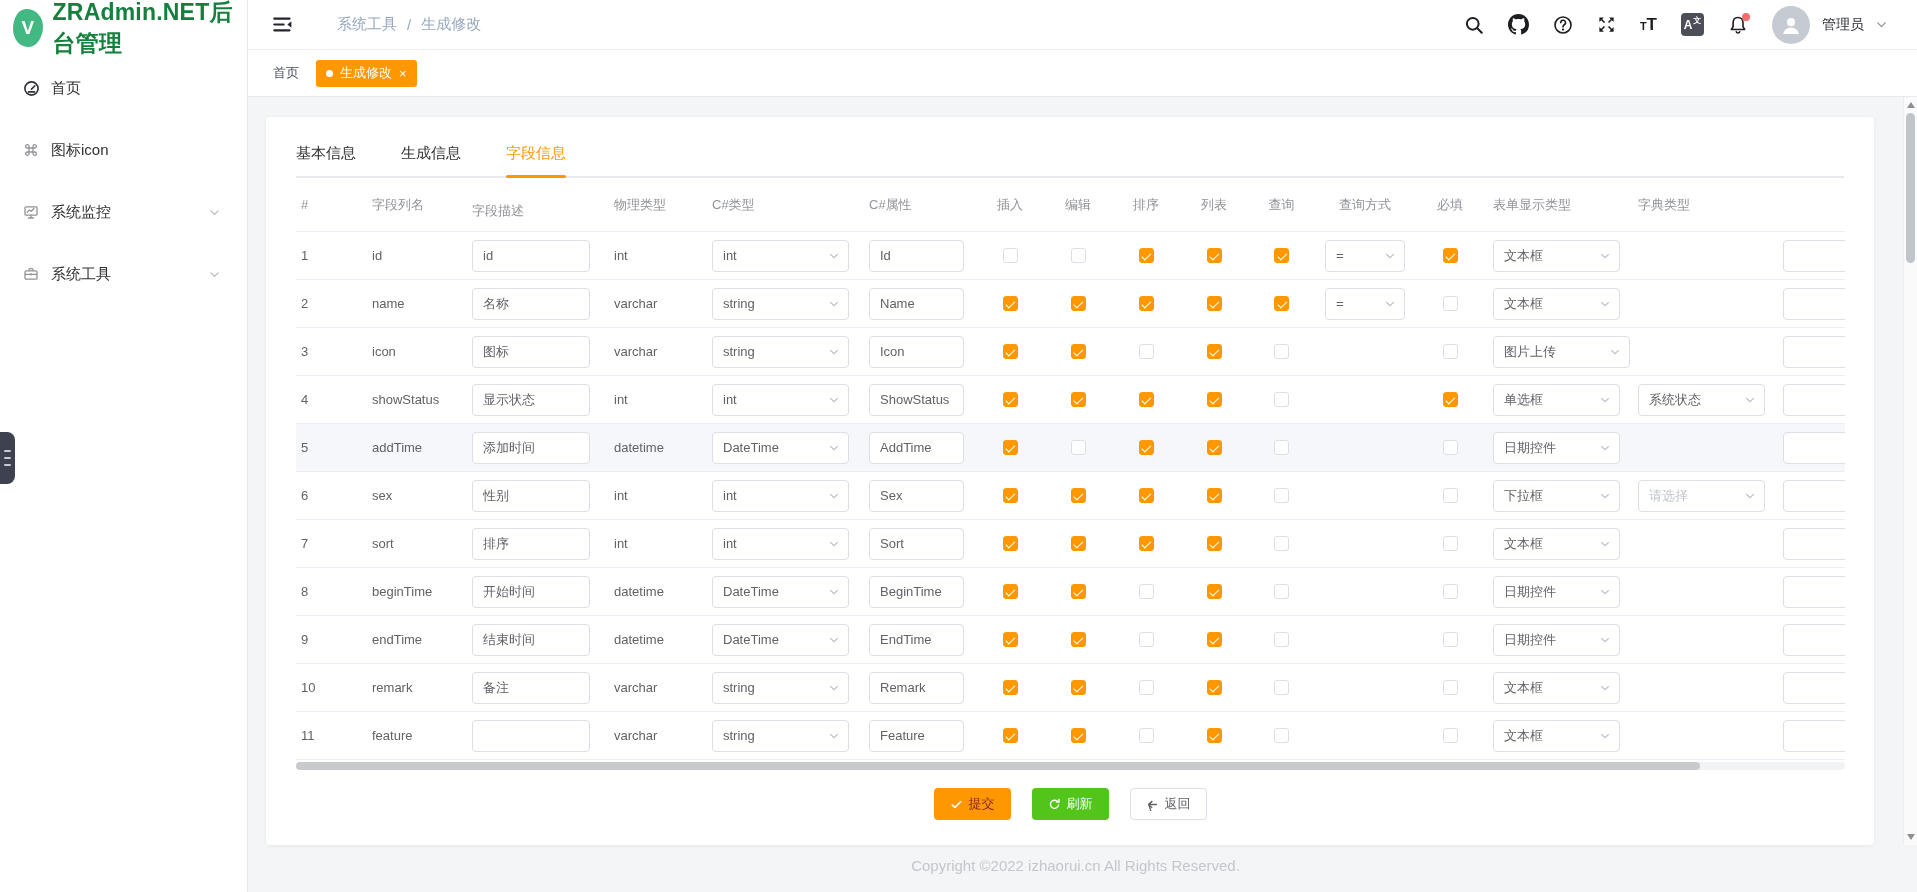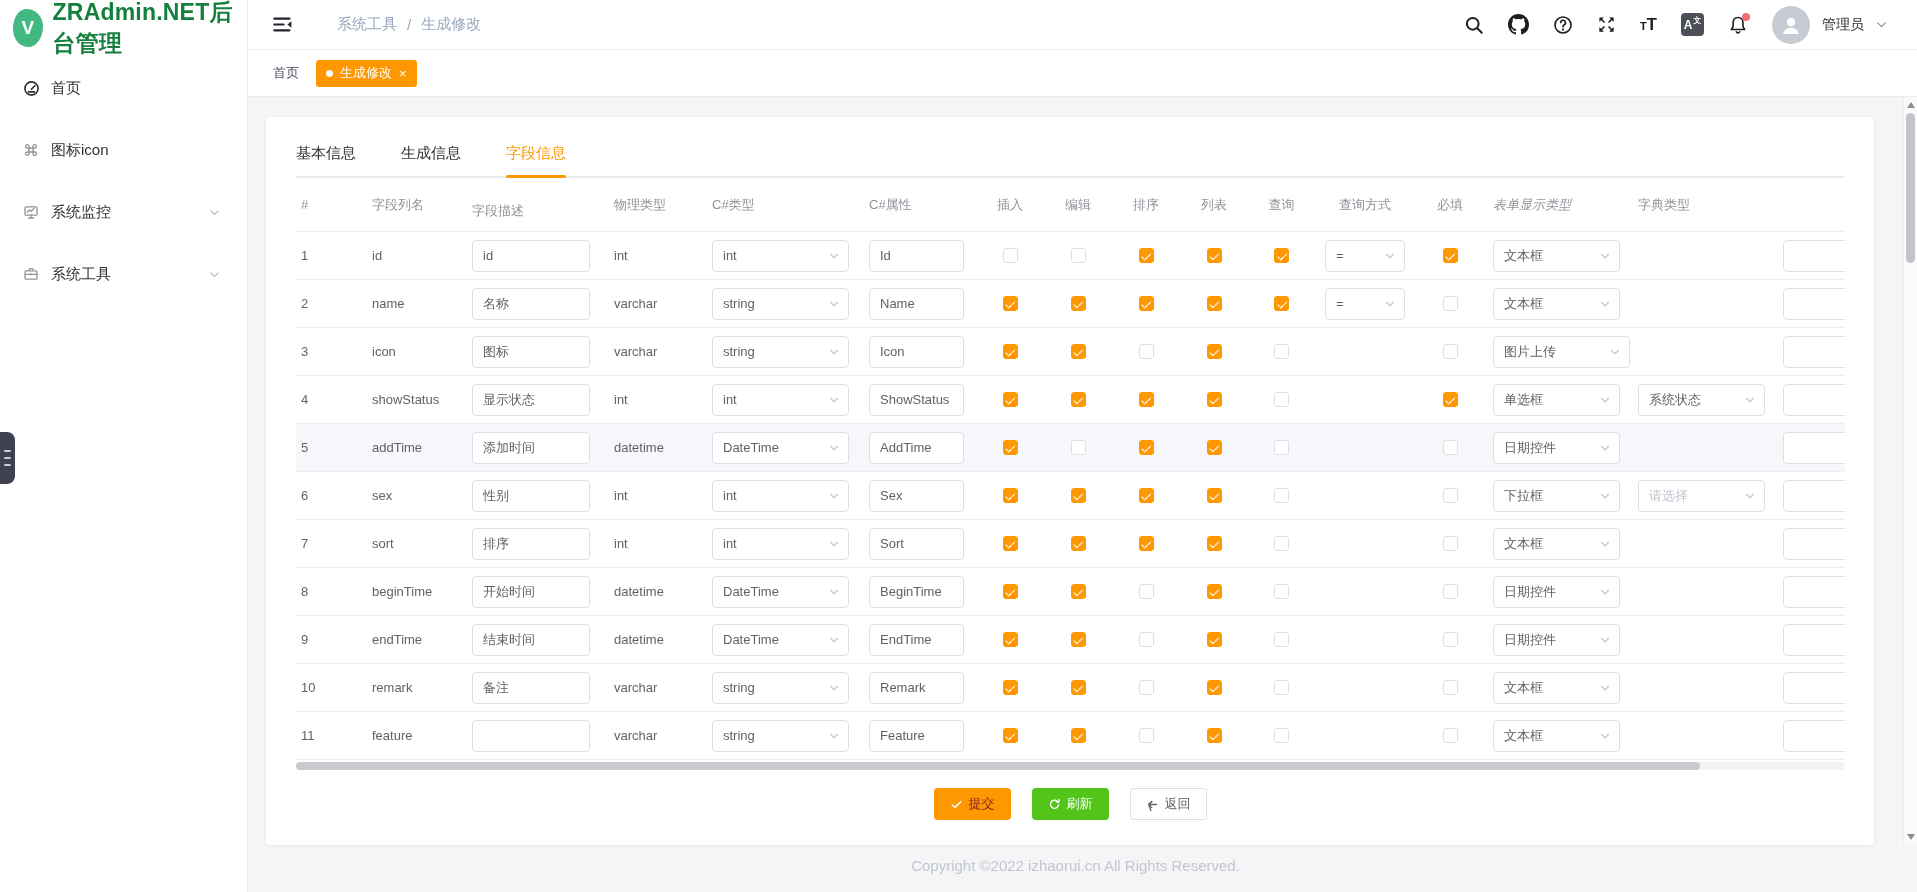--- a/index.html
+++ b/index.html
@@ -264,21 +264,21 @@
               <div class="th" style="width: 98px;">物理类型</div>
               <div class="th" style="width: 157px;">C#类型</div>
               <div class="th" style="width: 115px;">C#属性</div>
               <div class="th center" style="width: 68px;">插入</div>
               <div class="th center" style="width: 68px;">编辑</div>
               <div class="th center" style="width: 68px;">排序</div>
               <div class="th center" style="width: 68px;">列表</div>
               <div class="th center" style="width: 67px;">查询</div>
               <div class="th center" style="width: 100px;">查询方式</div>
               <div class="th center" style="width: 70px;">必填</div>
-              <div class="th" style="width: 145px; font-style: italic;">表单显示类型</div>
+              <div class="th" style="width: 145px;">表单显示类型</div>
               <div class="th" style="width: 145px;">字典类型</div>
               <div class="th" style="width: 90px;"></div>
             </div>
           <div id="t-body">
               <div class="tr">
                 <div class="td" style="width: 68px;">
                   <span class="cell-text first">1</span>
                 </div>
                 <div class="td" style="width: 100px;">
                   <span class="cell-text">id</span>

